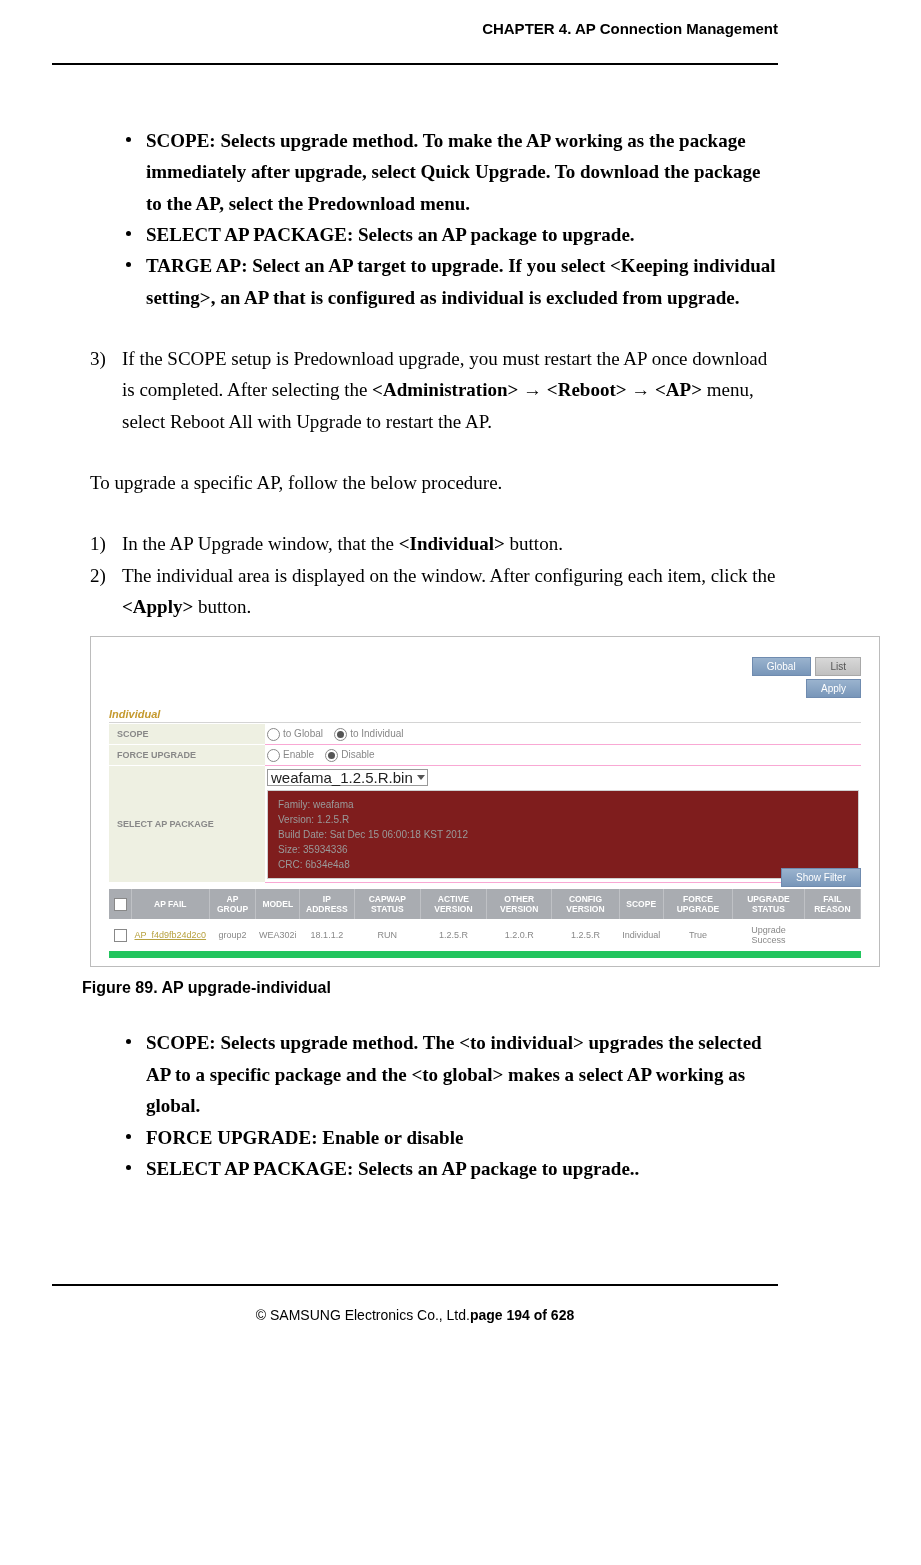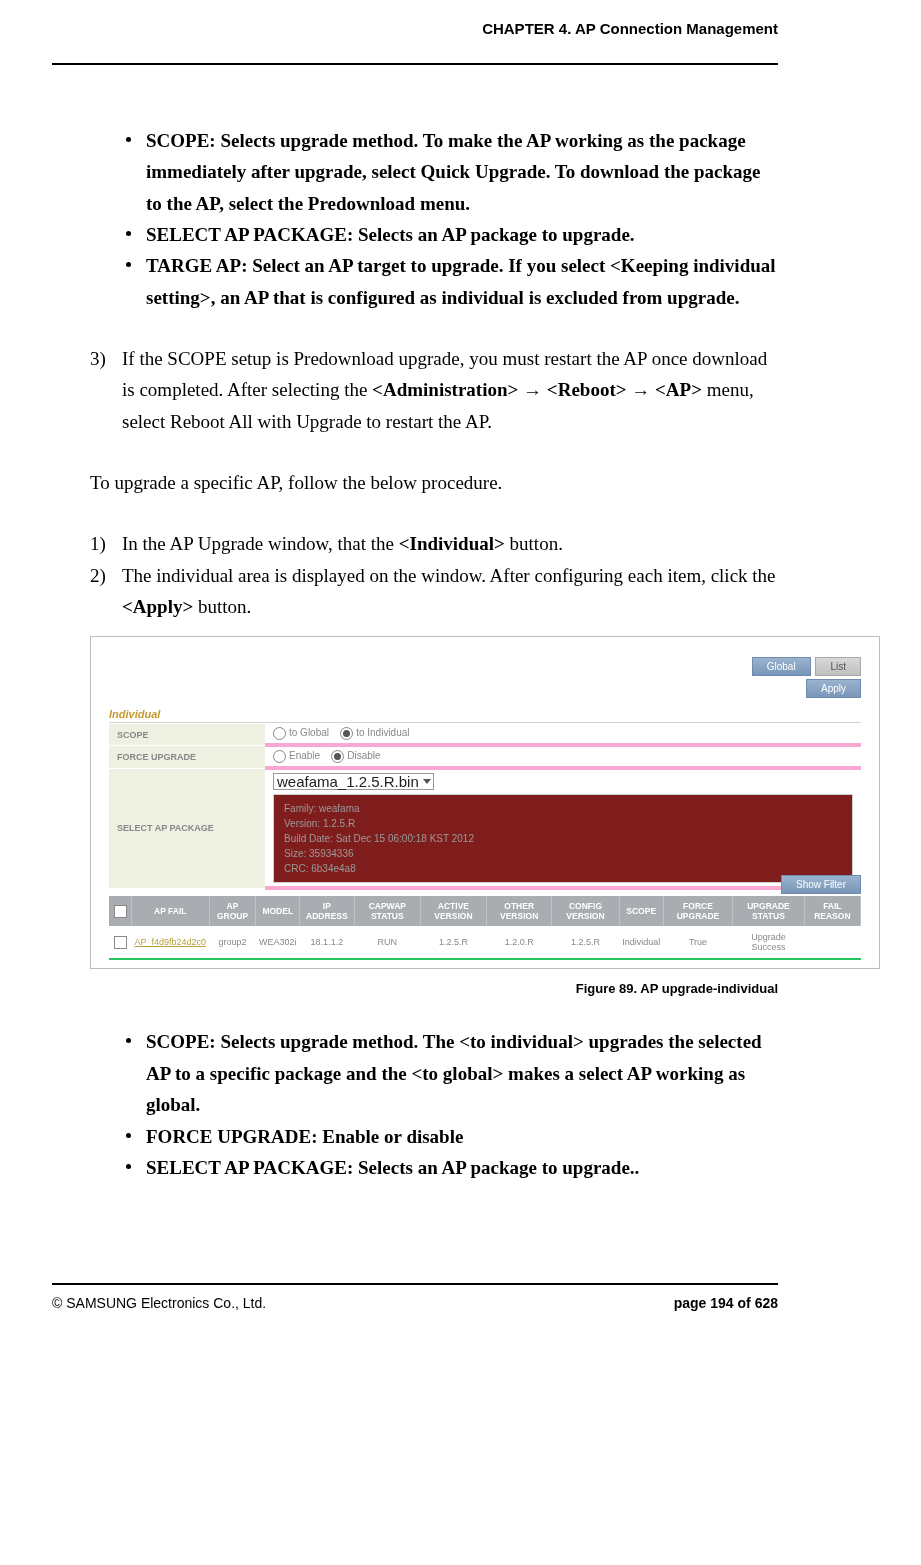--- a/index.html
+++ b/index.html
@@ -104,54 +104,54 @@
     background: #eef0e2;
     width: 140px;
     padding: 5px 8px;
     color: #888;
     font-weight: bold;
     font-size: 9px;
     vertical-align: middle;
     border-bottom: 1px solid #fff;
   }
   table.form td.val {
-    padding: 3px 8px;
-    border-bottom: 4px solid #f9a8d4;
+    padding: 3px 2px;
+    border-bottom: 1px solid #f9a8d4;
   }
   .radio { display:inline-block; width:11px; height:11px; border:1px solid #888; border-radius:50%; vertical-align:middle; margin-right:3px; position:relative; background:#fff;}
   .radio.sel::after{content:"";position:absolute;left:2px;top:2px;width:7px;height:7px;border-radius:50%;background:#555;}
   .sel-box { border:1px solid #999; background:#fff; padding:0 14px 0 3px; display:inline-block; font-size:15px; color:#222; position:relative; height:15px; line-height:15px;}
   .sel-box::after{content:"";position:absolute;right:2px;top:5px;border-left:4px solid transparent;border-right:4px solid transparent;border-top:5px solid #555;}
   .info-box { border:1px solid #d0d0d0; background:#7f1d1d; padding:6px 10px; margin-top:4px; color:#9a9a9a; line-height:1.5;}
   .counts { margin: 16px 0 0 0; color:#999; font-size:10px;}
   .counts span { margin-right: 60px; }
   .filter-row { text-align:right; margin:-15px 0 2px 0;}
   table.grid { width:100%; border-collapse:collapse; font-size:9px; color:#888; margin-top:2px;}
   table.grid th { background:#a9acb1; color:#fff; padding:5px 3px; font-weight:bold; font-size:8.5px; border-right:1px solid #bfc1c5;}
-  table.grid td { padding:6px 3px; text-align:center; border-bottom:2px solid #22c55e; }
+  table.grid td { padding:6px 3px; text-align:center; border-bottom:7px solid #22c55e; }
   .chk { display:inline-block;width:11px;height:11px;border:1px solid #888;background:#fff;vertical-align:middle;position:relative;}
   .chk.sel::after{content:"";position:absolute;left:1px;top:-1px;font-size:11px;color:#333;content:"✓";line-height:11px;}
   .aplink { color:#b7a13f; text-decoration:underline; }
 
   .fig-caption {
     font-family: Arial, Helvetica, sans-serif;
     font-weight: bold;
-    font-size: 13px;
-    text-align: right;
+    font-size: 16px;
+    text-align: left;
     margin: 12px 0 30px 0;
   }
 
   .footer {
     border-top: 2px solid #000;
     margin-top: 100px;
-    padding-top: 10px;
+    padding-top: 21px;
     font-family: Arial, Helvetica, sans-serif;
     font-size: 14px;
     display:flex;
-    justify-content:space-between;
+    justify-content:center;
   }
   .footer .right { font-weight: bold; }
 </style>
 </head>
 <body>
 
 <div class="page">
   <div class="hdr-text">CHAPTER 4. AP Connection Management</div>
   <div class="hdr-line"></div>
 

